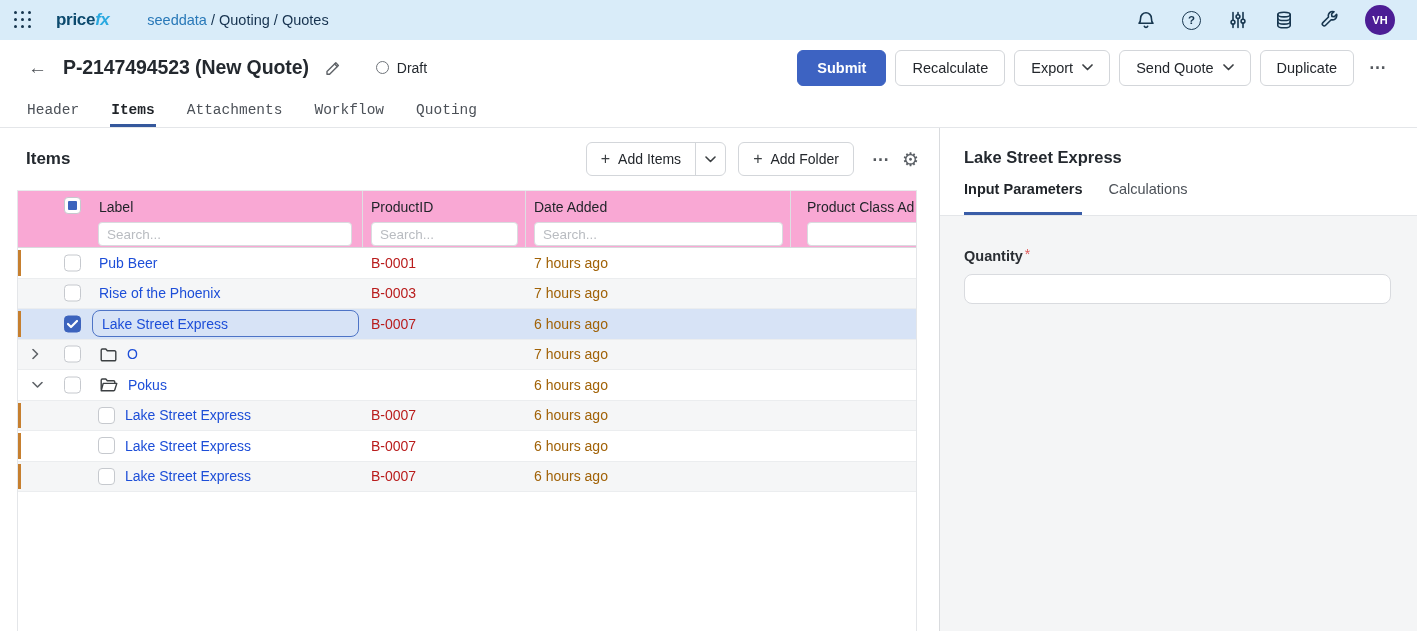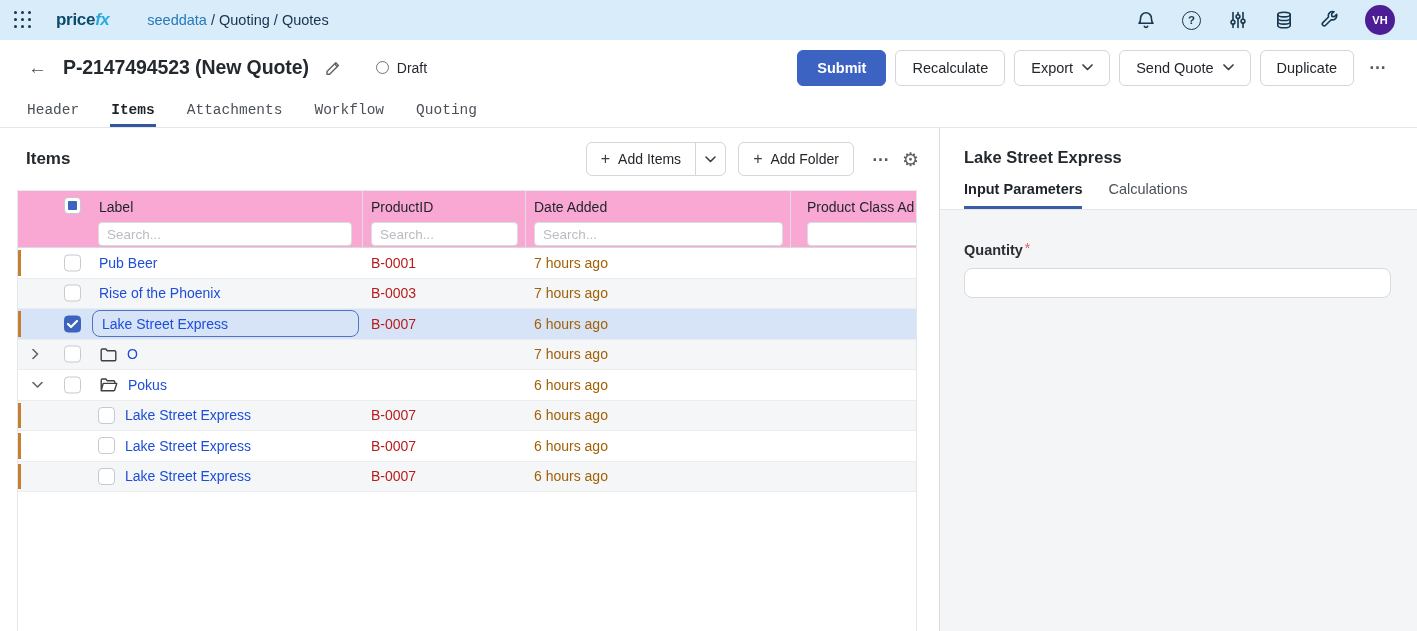--- a/index.html
+++ b/index.html
@@ -95,21 +95,21 @@
   .child-cb { margin-left:7px; }
   .child-label { margin-left:10px; }
   .label-editor { margin-left:1px; width:267px; height:27px; border:1.5px solid #4e74c6; border-radius:8px;
     display:flex; align-items:center; padding-left:9px; }
 
   
   .side-panel { width:478px; border-left:1px solid #d9dbde; display:flex; flex-direction:column; background:#fff; }
   .panel-head { padding:20px 24px 0 24px; background:#fff; border-bottom:1px solid #e4e6e9; }
   .panel-title { font-size:16.5px; font-weight:bold; color:#24292f; }
   .panel-tabs { display:flex; gap:26px; margin-top:14px; }
-  .ptab { font-size:14.5px; color:#4c5158; padding-bottom:9px; border-bottom:3px solid transparent; cursor:pointer; }
+  .ptab { font-size:14.5px; color:#4c5158; padding-bottom:15px; border-bottom:3px solid transparent; cursor:pointer; }
   .ptab.active { color:#1f2328; font-weight:bold; border-bottom-color:#3a5da8; }
   .panel-body { flex:1; background:#f4f5f6; padding:30px 26px 0 24px; }
   .field-label { font-size:14.5px; font-weight:bold; color:#2a2e33; }
   .req { color:#e05a5a; margin-left:2px; font-size:14px; vertical-align:2px; }
   .field-input { margin-top:9px; width:100%; height:30px; border:1px solid #d9dbdf; border-radius:8px; background:#fff;
     outline:none; font-size:14px; padding:0 10px; font-family:inherit; }
 </style>
 </head>
 <body>
 

